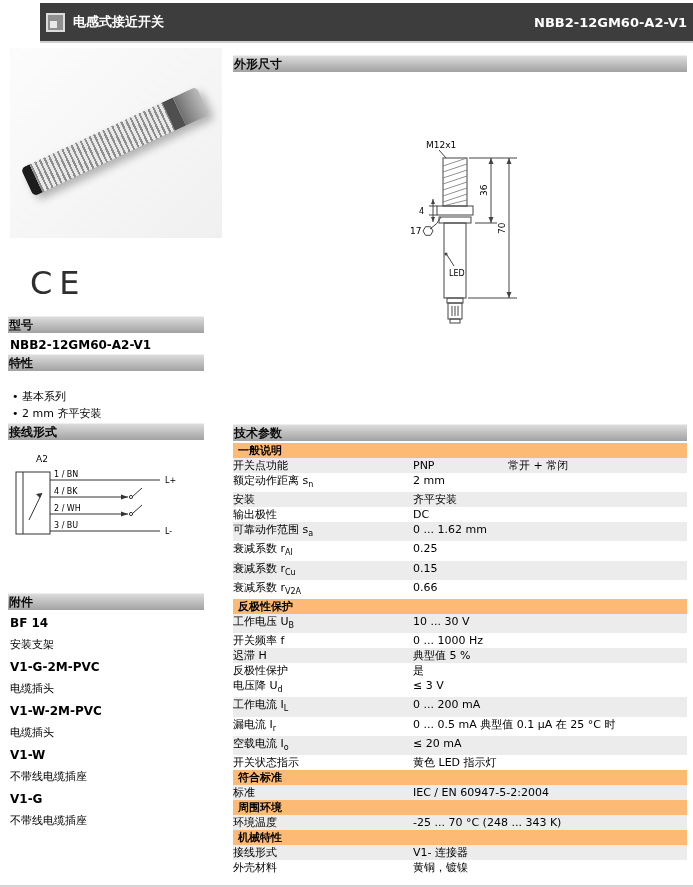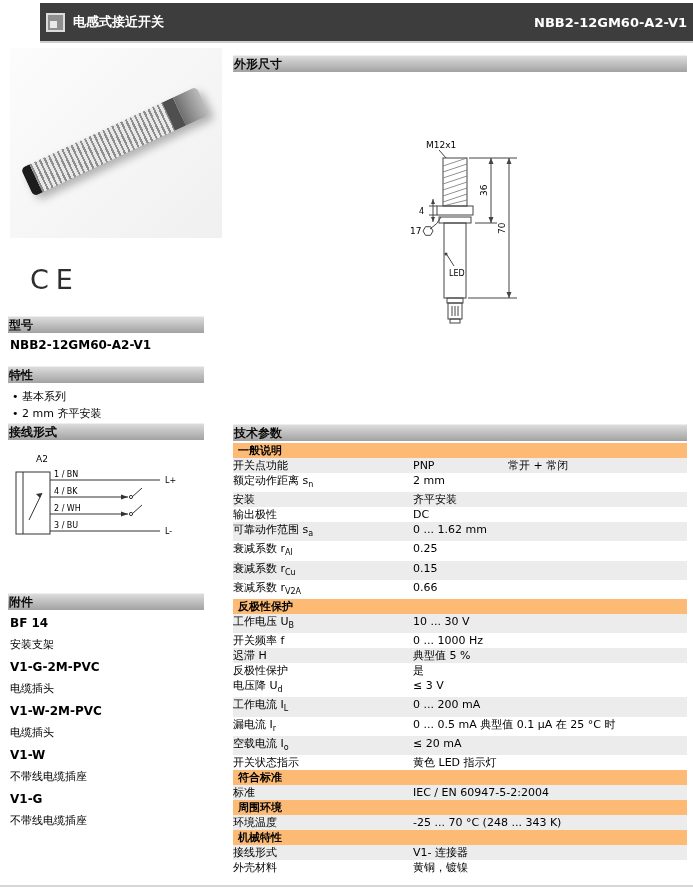--- a/index.html
+++ b/index.html
@@ -35,21 +35,21 @@
   .sensor {
     position:absolute; left:8px; top:78px; width:194px; height:31px;
     transform:rotate(-25deg); display:flex; border-radius:5px; overflow:hidden;
     box-shadow:3px 6px 9px rgba(0,0,0,0.28), inset 0 6px 8px rgba(255,255,255,0.55), inset 0 -8px 10px rgba(0,0,0,0.35);
   }
   .s-face { width:10px; background:#1c1c1c; flex:none; }
   .s-thread { flex:1; background:repeating-linear-gradient(90deg,#8e8e8e 0 2px,#e8e8e8 2px 5px); }
   .s-collar { width:12px; background:#4f4f4f; flex:none; }
   .s-tail { width:26px; background:linear-gradient(90deg,#6f6f6f,#bdbdbd); flex:none; }
 
-  .ce { position:absolute; left:30px; top:264px; font-size:27px; letter-spacing:7px; color:#2e2e2e; }
+  .ce { position:absolute; left:30px; top:264px; font-size:32px; letter-spacing:7px; color:#2e2e2e; }
 
   .model-value { position:absolute; left:10px; top:338px; font-size:12px; font-weight:bold; }
 
   .features-list { position:absolute; left:12px; top:388px; list-style:none; font-size:11px; }
   .features-list li { line-height:17px; }
   .features-list li::before { content:"•  "; }
 
   .wiring { position:absolute; left:10px; top:448px; }
   .dim-drawing { position:absolute; left:233px; top:74px; }
   svg text { font-family:"DejaVu Sans","Liberation Sans",sans-serif; }
@@ -87,21 +87,21 @@
       <div class="s-collar"></div>
       <div class="s-tail"></div>
     </div>
   </div>
 
   <div class="ce">CE</div>
 
   <div class="secbar lcol" style="top:316px">型号</div>
   <div class="model-value">NBB2-12GM60-A2-V1</div>
 
-  <div class="secbar lcol" style="top:366px">特性</div>
+  <div class="secbar lcol" style="top:354px">特性</div>
   <ul class="features-list">
       <li>基本系列</li>
       <li>2 mm 齐平安装</li>
     </ul>
 
   <div class="secbar lcol" style="top:423px">接线形式</div>
 
   <svg class="wiring" width="212" height="118" viewBox="0 0 212 118">
     <text x="26" y="14" font-size="9">A2</text>
     <g stroke="#333" fill="none" stroke-width="1">

